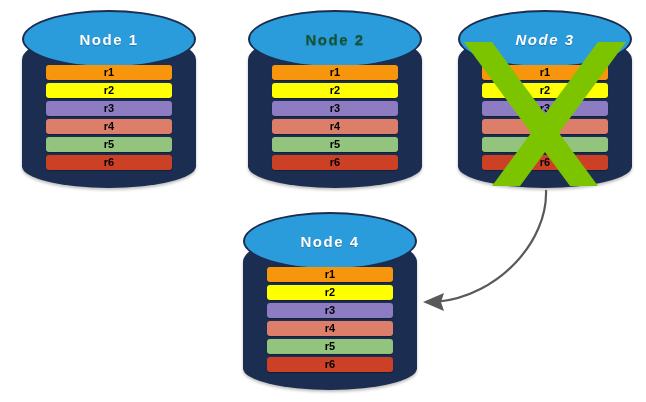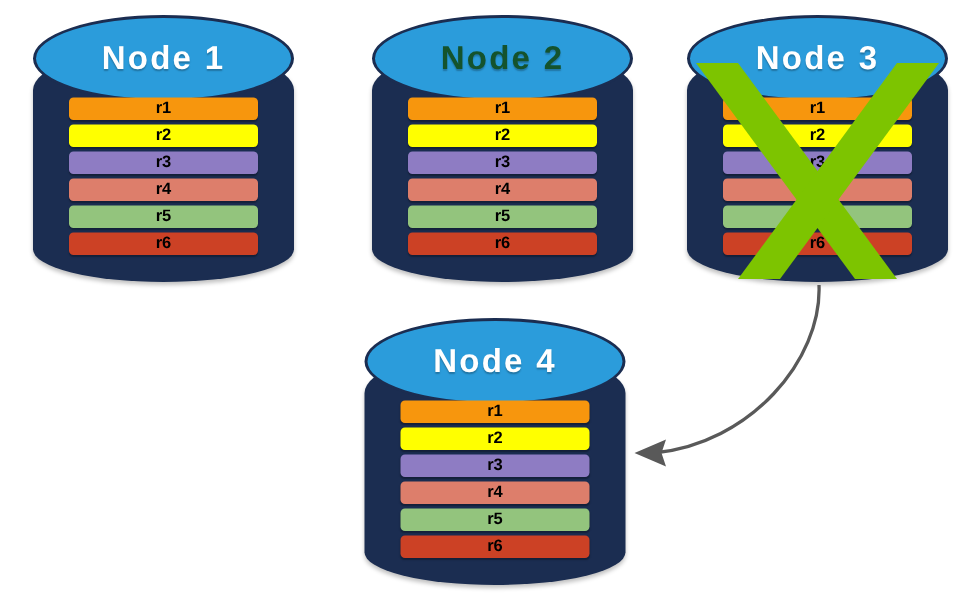--- a/index.html
+++ b/index.html
@@ -24,21 +24,21 @@
   .cyl-top{
     position:absolute;left:0;top:0;width:100%;height:58px;
     background:#2b9cdb;
     border-radius:50%;
     border:2px solid #1b2d51;
     box-sizing:border-box;
   }
   .node-title{
     position:absolute;left:0;top:0;width:100%;height:58px;
     display:flex;align-items:center;justify-content:center;
-    color:#ffffff;font-weight:bold;font-size:22px;
+    color:#ffffff;font-weight:bold;font-size:15px;
     letter-spacing:1.5px;
     text-shadow:0 1px 1px rgba(0,0,0,0.25);
     pointer-events:none;
   }
 
   .rows{
     position:absolute;left:14%;right:14%;top:55px;
     display:flex;flex-direction:column;gap:3px;
   }
   .row{
@@ -84,21 +84,21 @@
         <div class="row" style="background: rgb(142, 124, 195);">r3</div>
         <div class="row" style="background: rgb(221, 126, 107);">r4</div>
         <div class="row" style="background: rgb(147, 196, 125);">r5</div>
         <div class="row" style="background: rgb(204, 65, 37);">r6</div>
       </div>
   </div>
 
   <div class="node" id="node-3" style="left:458px;top:10px;width:174px;height:178px;">
     <div class="cyl-body" style="background: rgb(27, 45, 81);"></div>
     <div class="cyl-top" style="background: rgb(43, 156, 219); border-color: rgb(27, 45, 81);"></div>
-    <div class="node-title" style="color: rgb(255, 255, 255);">Node  3</div>
+    <div class="node-title" style="color: rgb(255, 255, 255); font-style: italic;">Node  3</div>
     <div class="rows">
         <div class="row" style="background: rgb(247, 150, 13);">r1</div>
         <div class="row" style="background: rgb(255, 255, 0);">r2</div>
         <div class="row" style="background: rgb(142, 124, 195);">r3</div>
         <div class="row" style="background: rgb(221, 126, 107);">r4</div>
         <div class="row" style="background: rgb(147, 196, 125);">r5</div>
         <div class="row" style="background: rgb(204, 65, 37);">r6</div>
       </div>
     <svg class="xmark" viewBox="0 0 174 178">
       <g id="x-group" stroke-linejoin="miter">

